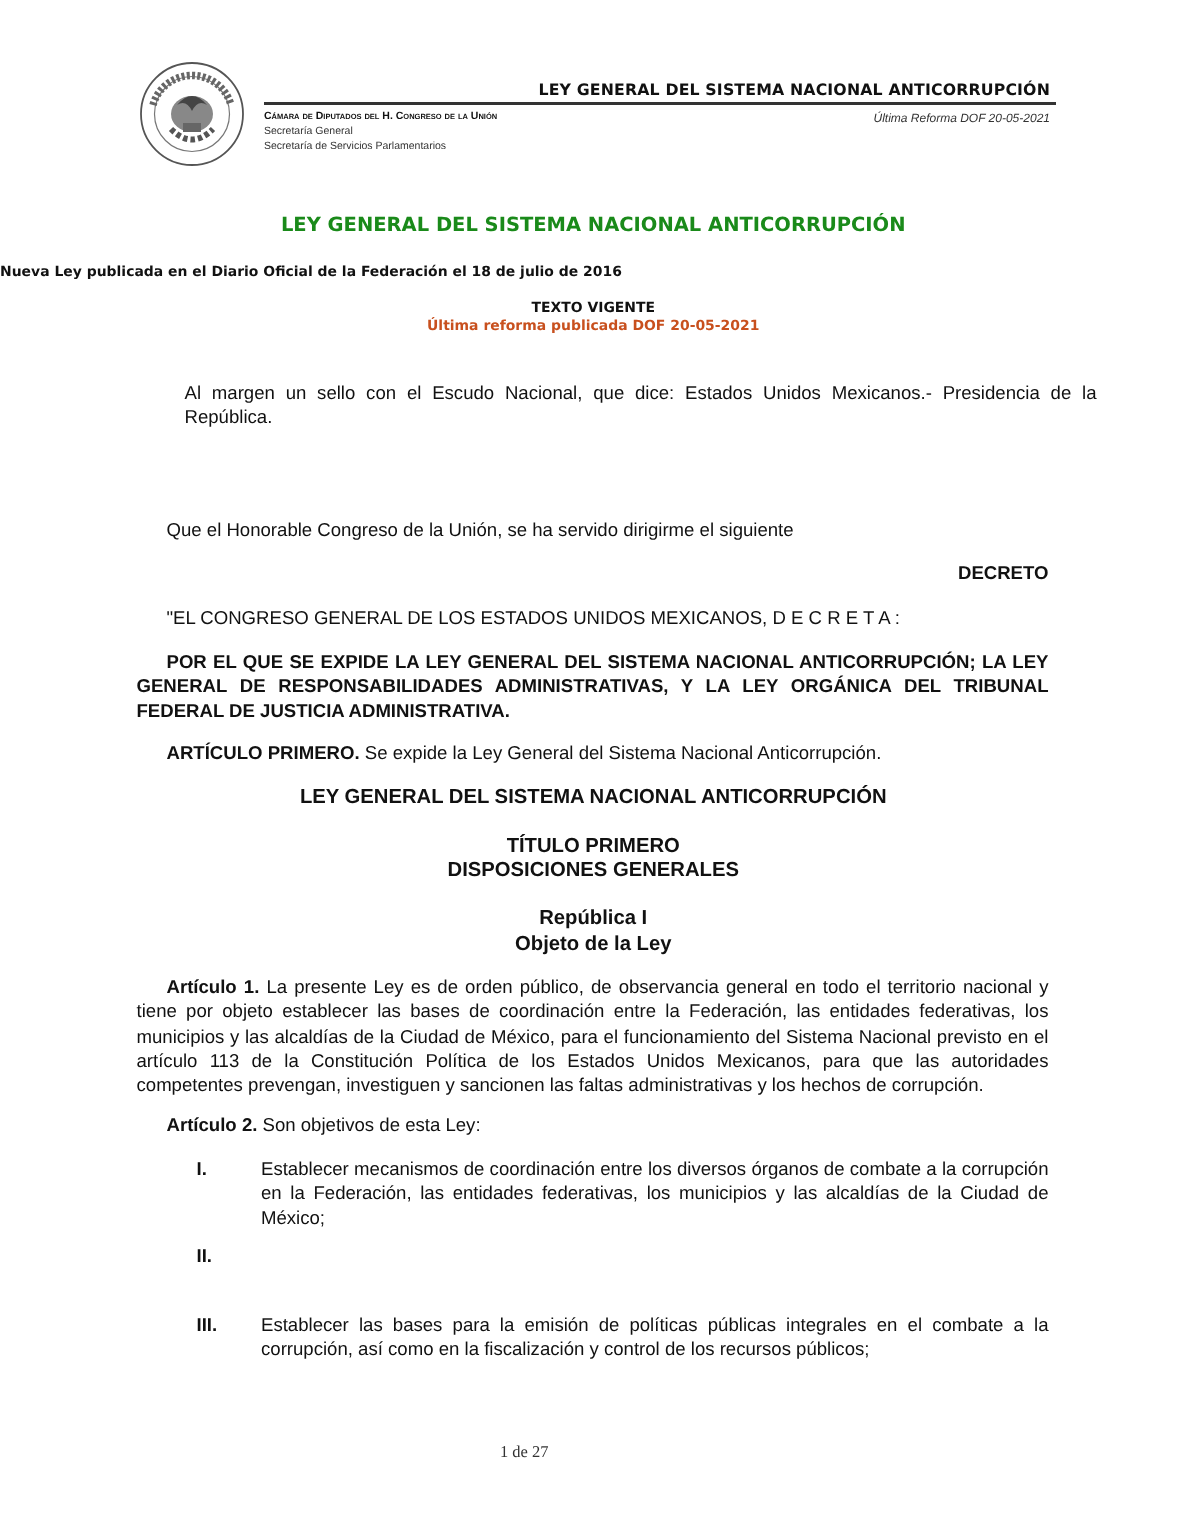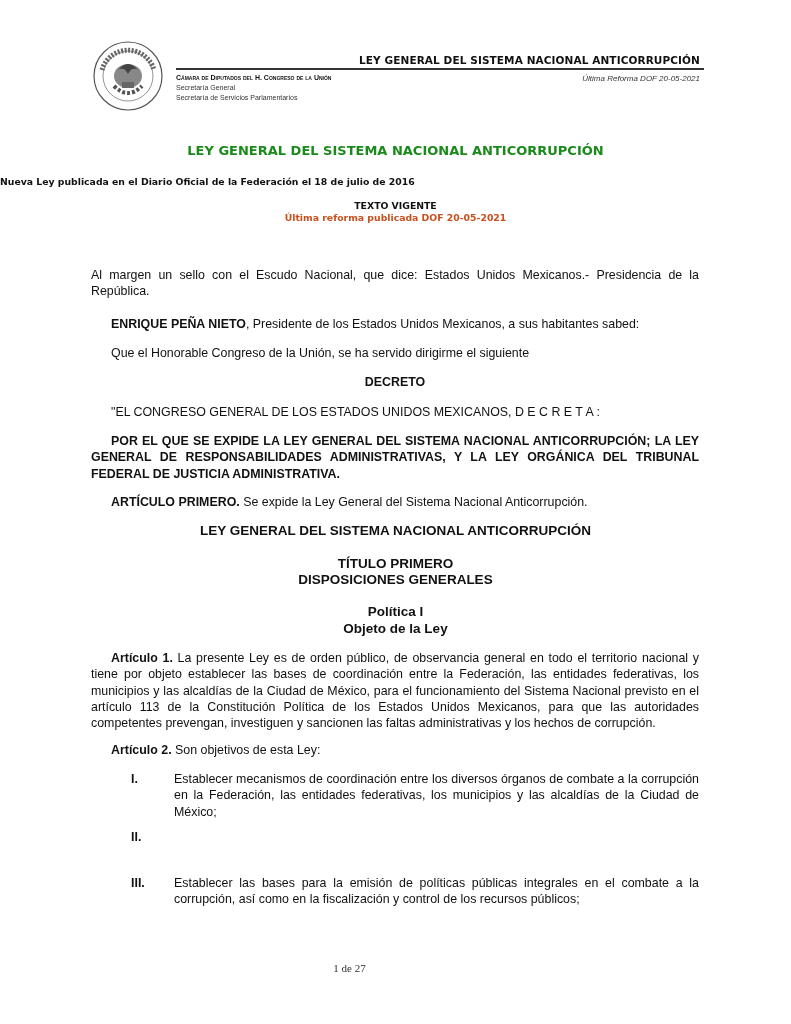--- a/index.html
+++ b/index.html
@@ -26,21 +26,21 @@
               font-family: "DejaVu Sans", sans-serif; font-weight: bold; font-size: 9.3px; }
   .vigente { position: absolute; left: 0; width: 791px; top: 200px; text-align: center;
              font-family: "DejaVu Sans", sans-serif; font-weight: bold; font-size: 9.3px; }
   .ultima { position: absolute; left: 0; width: 791px; top: 212px; text-align: center;
             font-family: "DejaVu Sans", sans-serif; font-weight: bold; font-size: 9.3px; color: #c8501e; }
 
   
   .p { position: absolute; left: 91px; width: 608px; font-size: 12.4px; line-height: 16.3px;
        text-align: justify; }
   .ind { text-indent: 20px; }
-  .center { text-align: center; text-indent: 0; }
+  .center { text-align: right; text-indent: 0; }
   .b { font-weight: bold; }
   .heading { position: absolute; left: 0; width: 791px; text-align: center; font-weight: bold;
              font-size: 13.5px; line-height: 17px; }
   .frac-item { position: absolute; left: 91px; width: 608px; font-size: 12.4px; line-height: 16.3px; }
   .frac-num { position: absolute; left: 40px; top: 0; font-weight: bold; }
   .frac-text { position: absolute; left: 83px; right: 0; top: 0; text-align: justify; }
   .page-num { position: absolute; left: 0; width: 699px; top: 962px; text-align: center;
               font-family: "Liberation Serif", serif; font-size: 11px; color: #333; }
 </style>
 </head>
@@ -63,40 +63,39 @@
   <div class="hdr-camara">Cámara de Diputados del H. Congreso de la Unión</div>
   <div class="hdr-sec1">Secretaría General</div>
   <div class="hdr-sec2">Secretaría de Servicios Parlamentarios</div>
   <div class="hdr-reforma">Última Reforma DOF 20-05-2021</div>
 
   <div class="main-title">LEY GENERAL DEL SISTEMA NACIONAL ANTICORRUPCIÓN</div>
   <div class="pub-line">Nueva Ley publicada en el Diario Oficial de la Federación el 18 de julio de 2016</div>
   <div class="vigente">TEXTO VIGENTE</div>
   <div class="ultima">Última reforma publicada DOF 20-05-2021</div>
 
-  <div class="p" style="top:267px;">Al margen un sello con el Escudo Nacional, que dice: Estados Unidos Mexicanos.- Presidencia de la República.</div>
+  <div class="p" style="top:254px;margin-left:32px;">Al margen un sello con el Escudo Nacional, que dice: Estados Unidos Mexicanos.- Presidencia de la República.</div>
 
-  <div class="p ind" style="top:316px;"><span class="b">ENRIQUE PEÑA NIETO</span><span>, Presidente de los Estados Unidos Mexicanos, a sus habitantes sabed:</span></div>
 
   <div class="p ind" style="top:345px;">Que el Honorable Congreso de la Unión, se ha servido dirigirme el siguiente</div>
 
   <div class="p center b" style="top:374px;">DECRETO</div>
 
   <div class="p ind" style="top:404px;">"EL CONGRESO GENERAL DE LOS ESTADOS UNIDOS MEXICANOS, D E C R E T A :</div>
 
   <div class="p ind" style="top:494px;"><span class="b">ARTÍCULO PRIMERO.</span><span> Se expide la Ley General del Sistema Nacional Anticorrupción.</span></div>
 
   <div class="p ind b" style="top:433px;">POR EL QUE SE EXPIDE LA LEY GENERAL DEL SISTEMA NACIONAL ANTICORRUPCIÓN; LA LEY GENERAL DE RESPONSABILIDADES ADMINISTRATIVAS, Y LA LEY ORGÁNICA DEL TRIBUNAL FEDERAL DE JUSTICIA ADMINISTRATIVA.</div>
 
   <div class="heading" style="top:522px;">LEY GENERAL DEL SISTEMA NACIONAL ANTICORRUPCIÓN</div>
 
   <div class="heading" style="top:555px;">TÍTULO PRIMERO</div>
   <div class="heading" style="top:571px;">DISPOSICIONES GENERALES</div>
 
-  <div class="heading" style="top:603px;">Política I</div>
+  <div class="heading" style="top:603px;">República I</div>
   <div class="heading" style="top:620px;">Objeto de la Ley</div>
 
   <div class="p ind" style="top:650px;"><span class="b">Artículo 1.</span><span> La presente Ley es de orden público, de observancia general en todo el territorio nacional y tiene por objeto establecer las bases de coordinación entre la Federación, las entidades federativas, los municipios y las alcaldías de la Ciudad de México, para el funcionamiento del Sistema Nacional previsto en el artículo 113 de la Constitución Política de los Estados Unidos Mexicanos, para que las autoridades competentes prevengan, investiguen y sancionen las faltas administrativas y los hechos de corrupción.</span></div>
 
   <div class="p ind" style="top:742px;"><span class="b">Artículo 2.</span><span> Son objetivos de esta Ley:</span></div>
 
   <div class="frac-item" style="top:771px; height:50px;">
     <span class="frac-num">I.</span>
     <div class="frac-text">Establecer mecanismos de coordinación entre los diversos órganos de combate a la corrupción en la Federación, las entidades federativas, los municipios y las alcaldías de la Ciudad de México;</div>
   </div>

